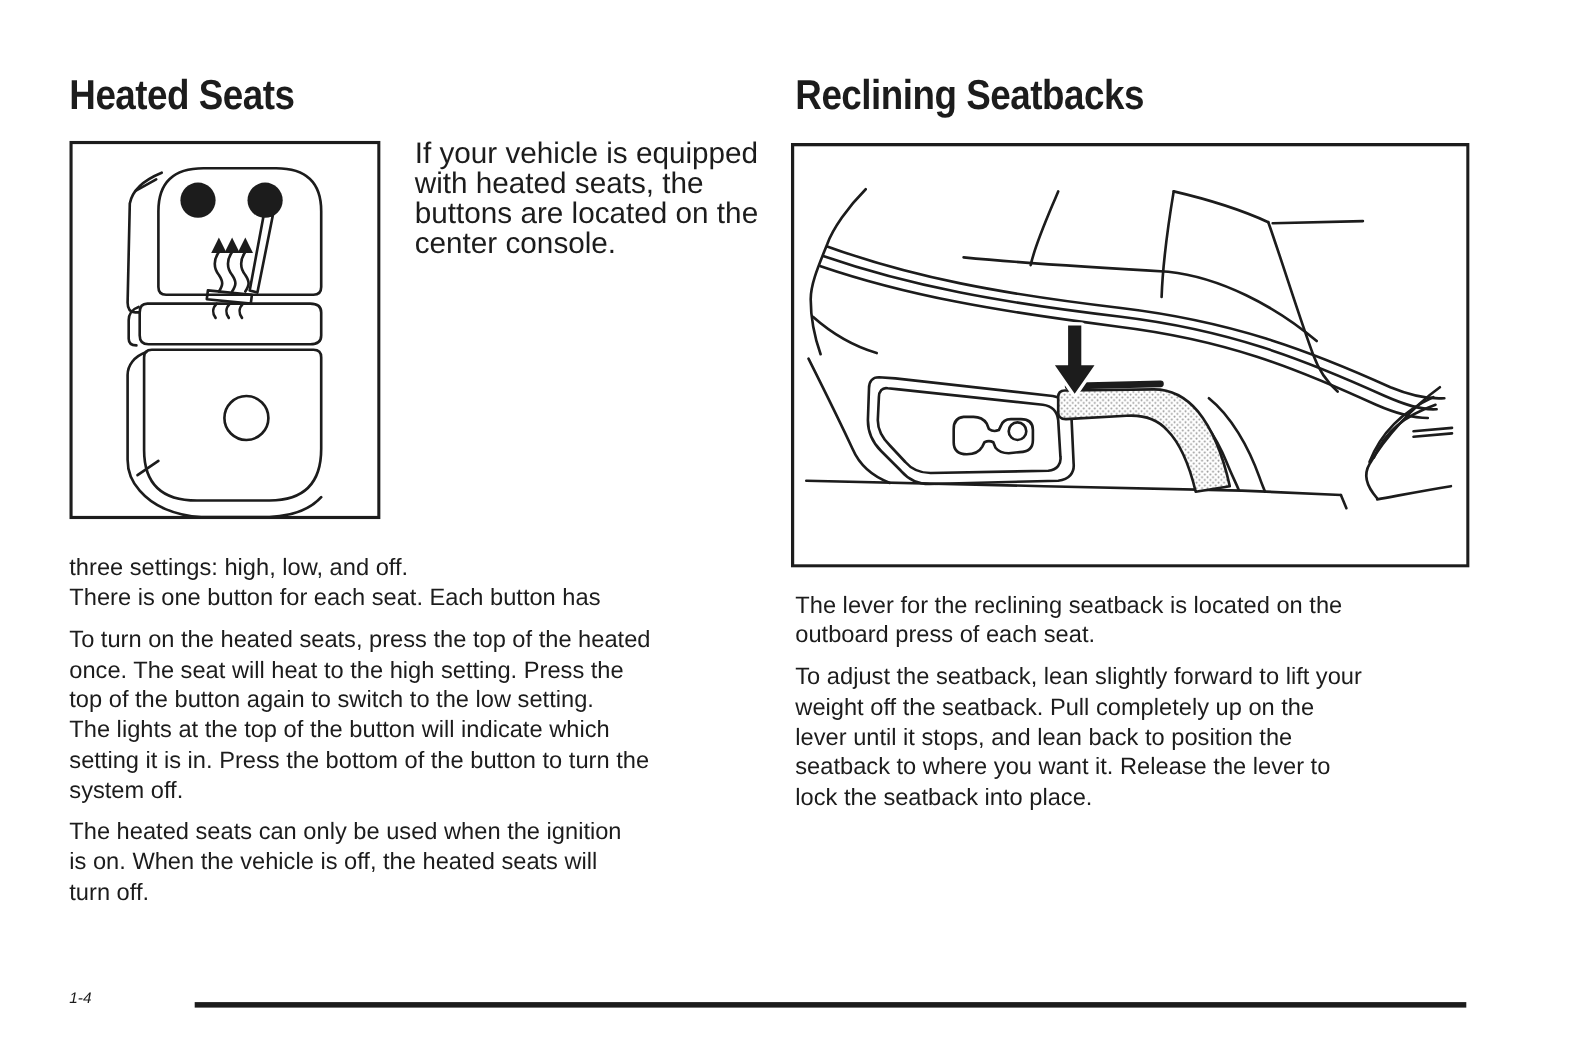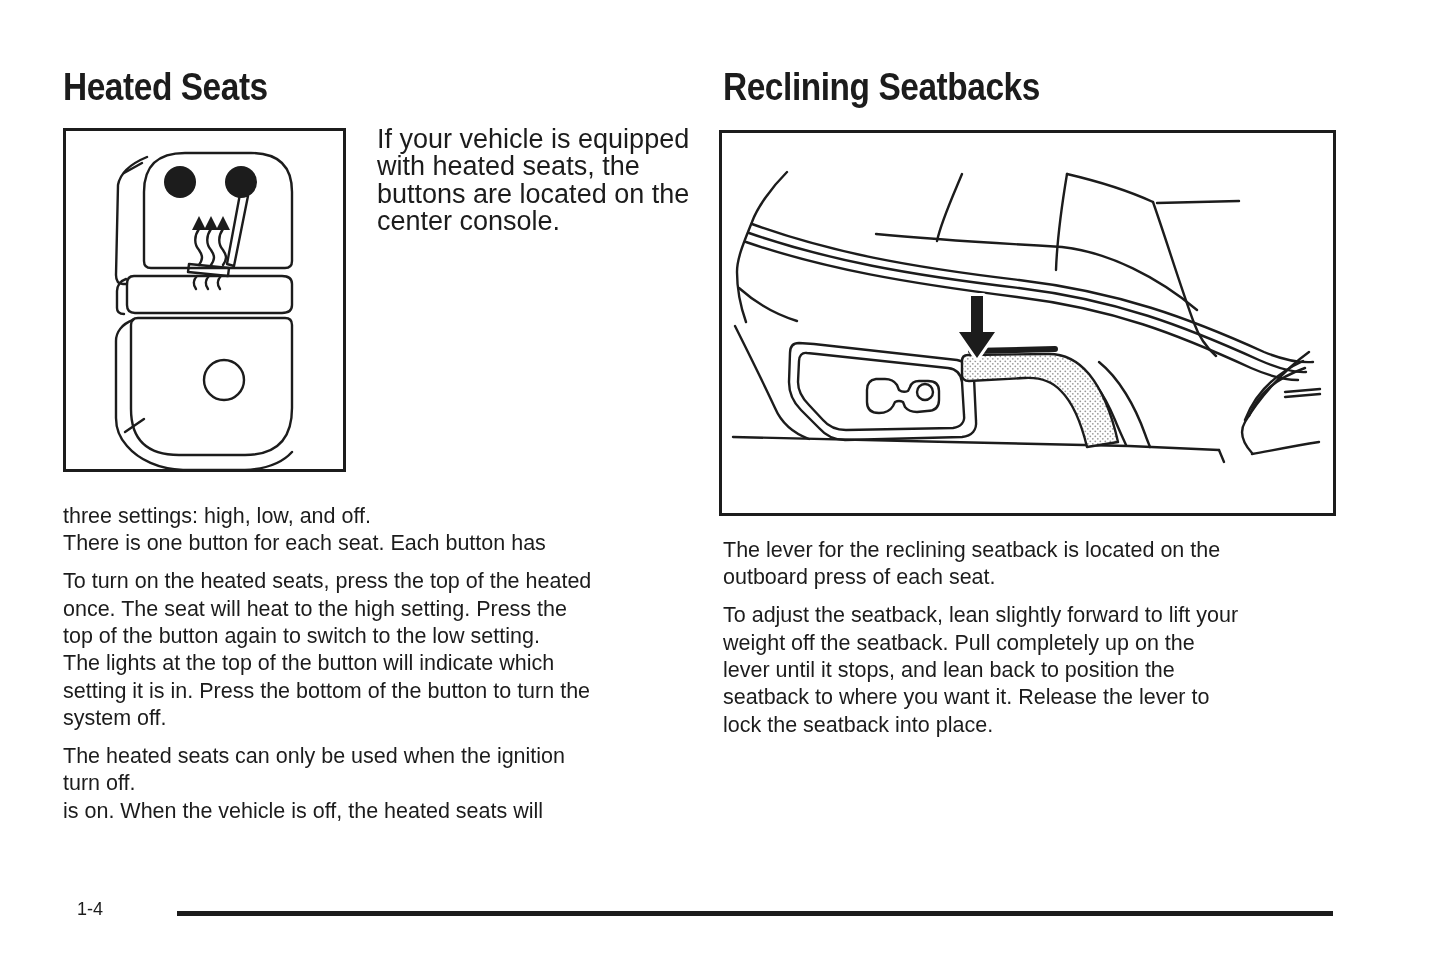--- a/index.html
+++ b/index.html
@@ -25,21 +25,21 @@
   .fig{position:absolute;line-height:0;}
   .bodytext{
     position:absolute;
     font-size:21.5px;
     line-height:27.4px;
     color:#1c1c1c;
   }
   .para{margin:0 0 10.4px 0;}
   .line{white-space:pre;}
   .caption{position:absolute;font-size:27px;line-height:27.4px;color:#1c1c1c;}
-  .footer-num{position:absolute;left:77px;top:899px;font-size:18px;color:#1c1c1c;}
+  .footer-num{position:absolute;left:63px;top:899px;font-size:14px;color:#1c1c1c;font-style:italic;}
   .footer-rule{position:absolute;left:177px;top:911px;width:1156px;height:4.5px;background:#1c1c1c;}
 </style>
 </head>
 <body>
 
 <div class="page">
 
   <div class="heading" style="left:63px;top:66px;">Heated Seats</div>
 
   <div class="fig" style="left:63px;top:128px;">
@@ -99,22 +99,22 @@
       <div class="para">
         <div class="line">To turn on the heated seats, press the top of the heated</div>
         <div class="line">once. The seat will heat to the high setting. Press the</div>
         <div class="line">top of the button again to switch to the low setting.</div>
         <div class="line">The lights at the top of the button will indicate which</div>
         <div class="line">setting it is in. Press the bottom of the button to turn the</div>
         <div class="line">system off.</div>
       </div>
       <div class="para">
         <div class="line">The heated seats can only be used when the ignition</div>
+        <div class="line">is on. When the vehicle is off, the heated seats will</div>
         <div class="line">turn off.</div>
-        <div class="line">is on. When the vehicle is off, the heated seats will</div>
       </div>
     </div>
 
   <div class="heading" style="left:723px;top:66px;">Reclining Seatbacks</div>
 
   <div class="fig" style="left:719px;top:130px;">
     <svg width="617" height="386" viewBox="0 0 617 386" xmlns="http://www.w3.org/2000/svg">
       <defs>
         <pattern id="stip" width="5" height="5" patternUnits="userSpaceOnUse">
           <rect width="5" height="5" fill="#ffffff"></rect>

